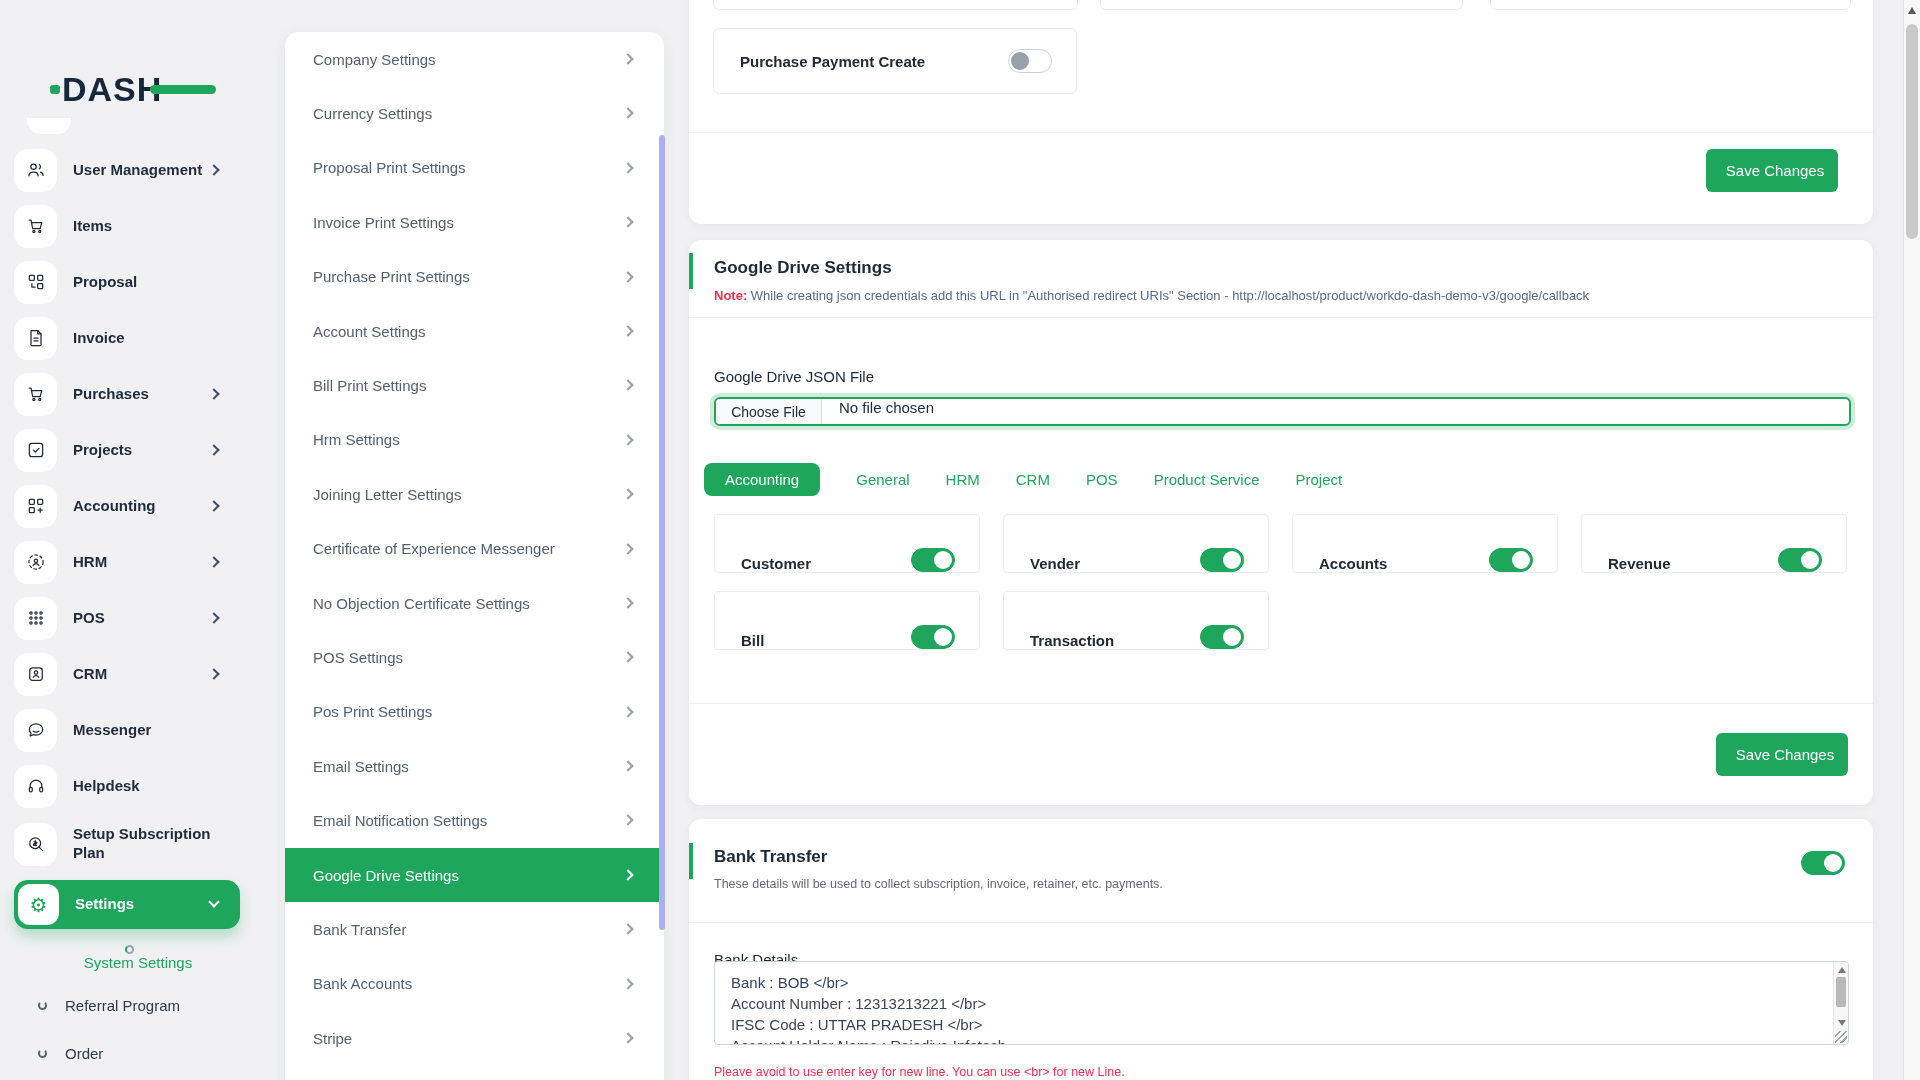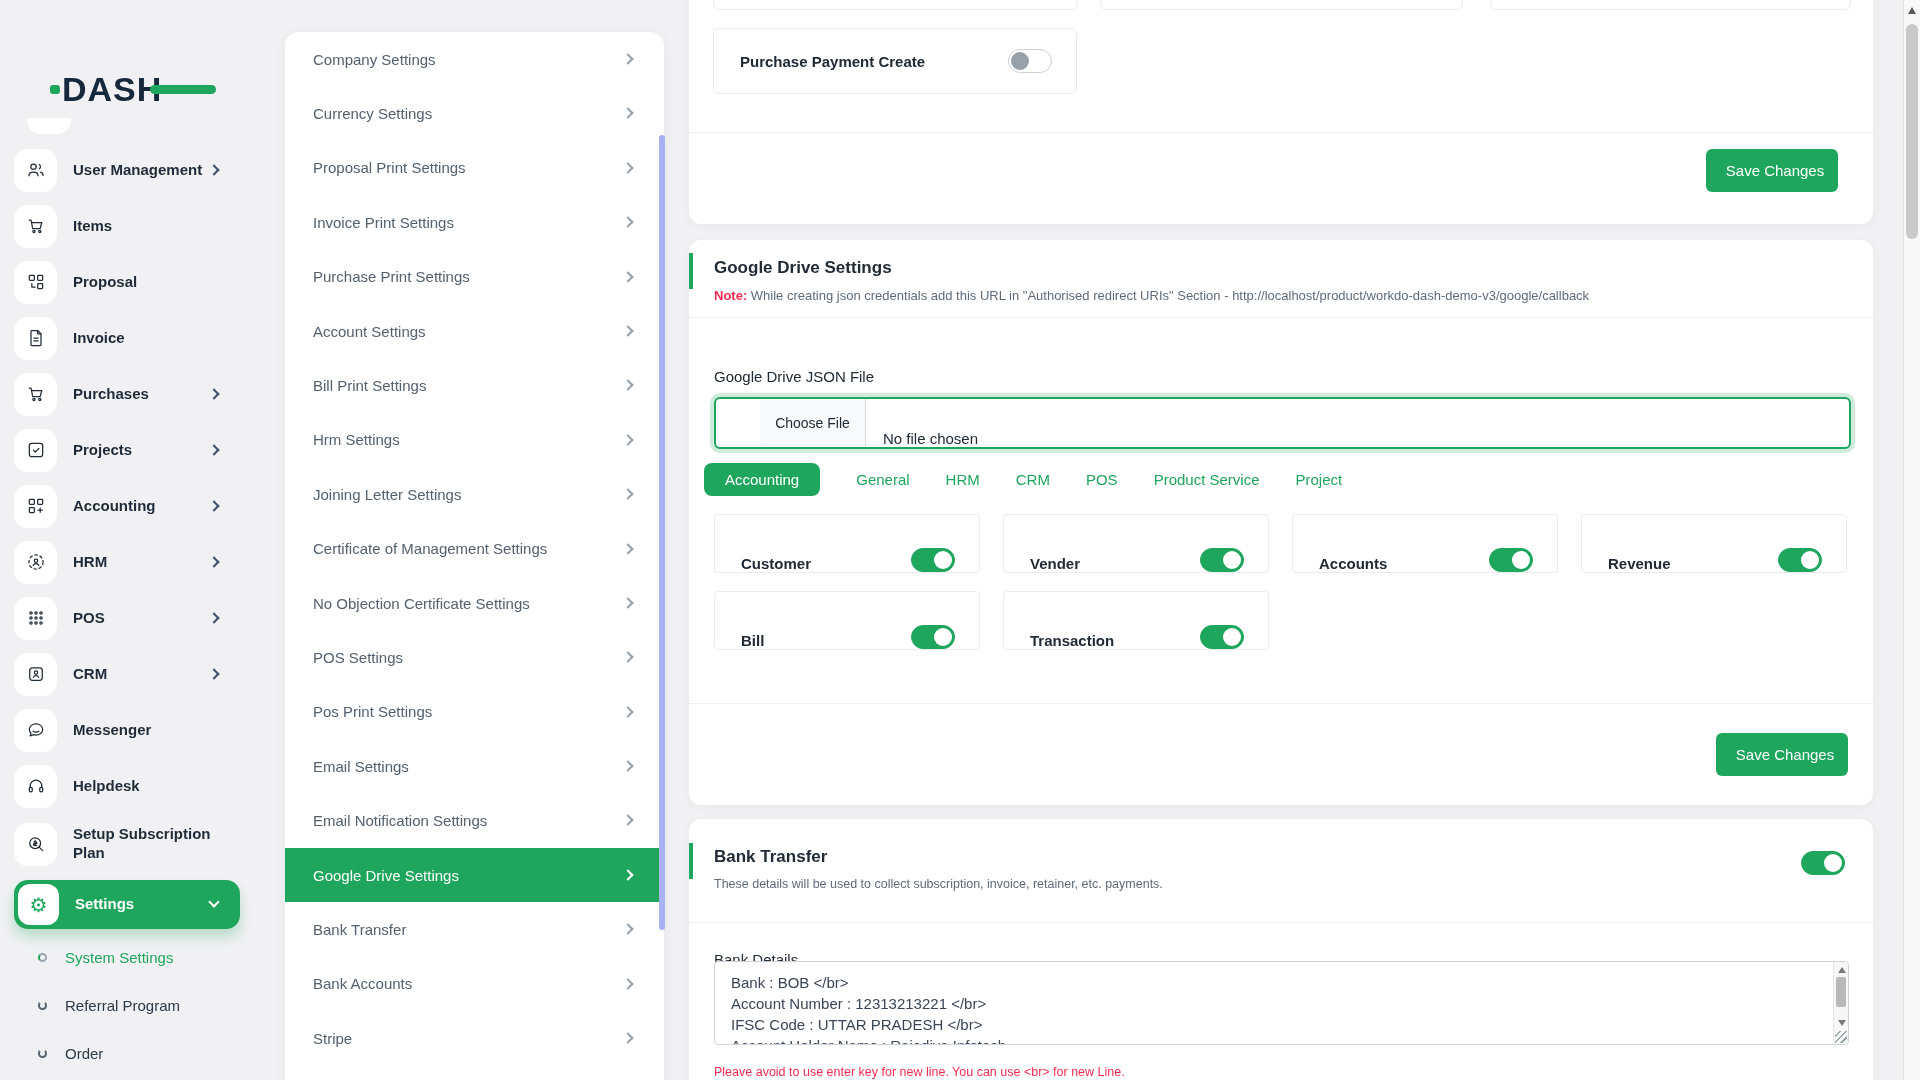--- a/index.html
+++ b/index.html
@@ -18,21 +18,21 @@
   .chip svg { stroke:#212b36; fill:none; stroke-width:1.5; stroke-linecap:round; stroke-linejoin:round; }
   .nav-label { margin-left:16px; font-size:15px; font-weight:700; color:#1f2b3a; line-height:1.25; }
   .chev { width:8px; height:8px; border-right:2px solid #43506c; border-bottom:2px solid #43506c; transform:rotate(-45deg); position:absolute; right:22px; top:18px; }
   .chev.down { transform:rotate(45deg); border-color:#fff; }
   .settings-pill { position:absolute; left:14px; top:880px; width:226px; height:49px; background:#1ea65c; border-radius:14px; display:flex; align-items:center; box-shadow:0 8px 14px rgba(30,166,92,.28); cursor:pointer; }
   .settings-pill .chip { width:41px; height:41px; margin-left:4px; border-radius:12px; }
   .settings-pill .gear { font-size:20px; color:#1ea65c; line-height:1; }
   .settings-pill .nav-label { color:#fff; font-weight:bold; }
   .sub-item { position:absolute; left:38px; width:200px; height:24px; display:flex; align-items:center; cursor:pointer; font-size:15px; color:#2c3a49; }
   .bullet { width:9px; height:9px; border-radius:50%; border:2px solid #55636f; border-top-color:transparent; margin-right:18px; flex:none; }
-  .sub-item.active { color:#1ea65c; }
+  .sub-item.active { color:#1ea65c;flex-direction:column; }
   .sub-item.active .bullet { border-color:#9aa5b1; border-left-color:#1ea65c; }
 
   
   .settings-panel { position:absolute; left:285px; top:32px; width:379px; height:1060px; background:#fff; border-radius:14px 14px 0 0; box-shadow:0 2px 14px rgba(40,50,60,.06); overflow:hidden; }
   .sp-item { position:relative; height:54.4px; display:flex; align-items:center; padding:0 28px; font-size:15px; color:#53616f; cursor:pointer; }
   .sp-item .chev { position:absolute; right:32px; top:23px; border-color:#97a1ac; }
   .sp-item.active { background:#1ea65c; color:#fff; }
   .sp-item.active .chev { border-color:#fff; }
   .panel-scrollbar { position:absolute; left:659px; top:135px; width:6px; height:795px; background:#a9b1f4; border-radius:3px; }
 
@@ -51,21 +51,21 @@
   .switch.on { background:#1ea65c; border-color:#1ea65c; }
   .switch.on .knob { left:auto; right:2px; background:#fff; }
 
   
   .card-gdrive { top:240px; height:565px; }
   .accent { position:absolute; left:0; width:4px; background:#1ea65c; }
   .sec-title { position:absolute; left:25px; font-size:17px; font-weight:bold; color:#212b36; }
   .note { position:absolute; left:25px; font-size:13px; color:#5f6b7a; }
   .note b { color:#f62d51; }
   .field-label { position:absolute; left:25px; font-size:15px; font-weight:500; color:#212b36; }
-  .file-input { position:absolute; left:25px; top:157px; width:1137px; height:52px; background:#fff; border:2px solid #1ea65c; border-radius:6px; box-shadow:0 0 0 4px rgba(30,166,92,.22); display:flex; align-items:flex-end; cursor:pointer;padding-left:44px; }
+  .file-input { position:absolute; left:25px; top:157px; width:1137px; height:29px; background:#fff; border:2px solid #1ea65c; border-radius:6px; box-shadow:0 0 0 4px rgba(30,166,92,.22); display:flex; align-items:flex-start; cursor:pointer; }
   .file-choose { width:106px; height:100%; background:#f8f9fa; border-right:1px solid #d6dbe0; border-radius:4px 0 0 4px; display:flex; align-items:center; justify-content:center; font-size:14px; color:#212b36; }
   .file-status { padding-left:17px; font-size:15px; color:#212b36; }
   .tabs { position:absolute; left:15px; top:222px; height:34px; display:flex; align-items:center; gap:36px; }
   .tab { font-size:15px; color:#1ea65c; cursor:pointer; }
   .tab.active { background:#1ea65c; color:#fff; border-radius:8px; padding:8px 21px; }
   .module-grid { position:absolute; left:25px; top:274px; display:grid; grid-template-columns:repeat(4,266px); column-gap:23px; row-gap:18px; }
   .module-card { height:59px; border:1px solid #e9edf1; border-radius:4px; display:flex; align-items:flex-end; justify-content:space-between; padding:0 24px 0 26px; background:#fff; }
   .module-label { font-size:15px; font-weight:bold; color:#212b36; }
 
   
@@ -298,21 +298,21 @@
       </div>
     <div class="sp-item">
         <span>Hrm Settings</span>
         <span class="chev"></span>
       </div>
     <div class="sp-item">
         <span>Joining Letter Settings</span>
         <span class="chev"></span>
       </div>
     <div class="sp-item">
-        <span>Certificate of Management Settings</span>
+        <span>Certificate of Experience Messenger</span>
         <span class="chev"></span>
       </div>
     <div class="sp-item">
         <span>No Objection Certificate Settings</span>
         <span class="chev"></span>
       </div>
     <div class="sp-item">
         <span>POS Settings</span>
         <span class="chev"></span>
       </div>

